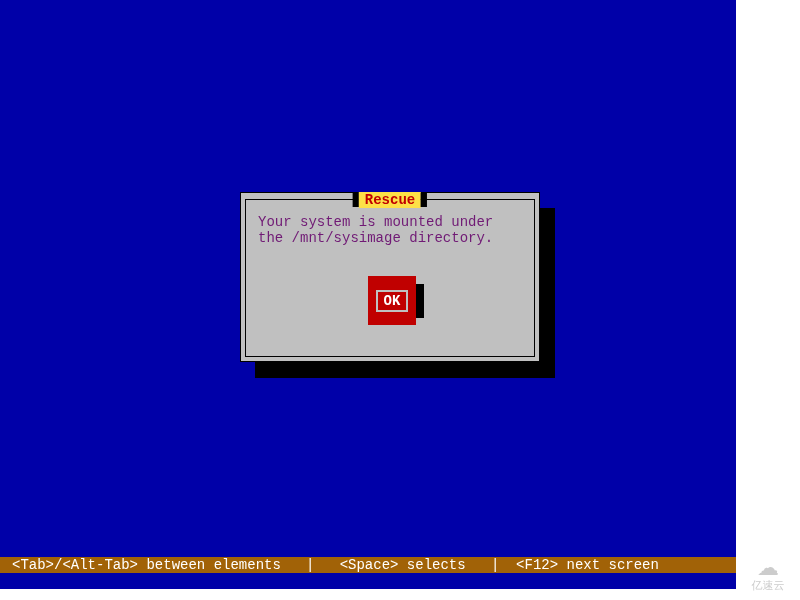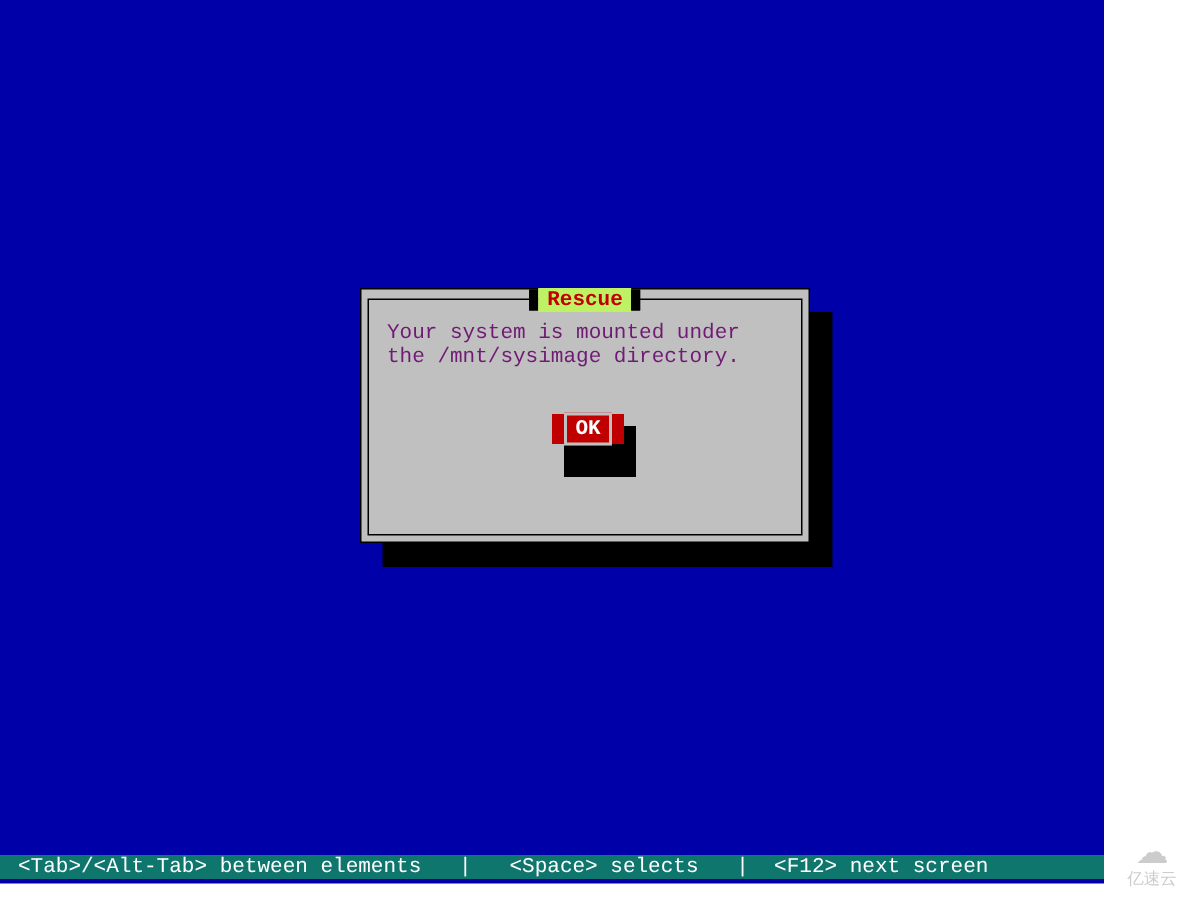--- a/index.html
+++ b/index.html
@@ -39,57 +39,57 @@
   }
   .title-wrap {
     position: absolute;
     top: -8px; left: 50%; transform: translateX(-50%);
     display: flex; align-items: center;
   }
   .title-bar {
     width: 6px; height: 14px; background: #000; border:1px solid #000;
   }
   .title-text {
-    background: #bef264;
+    background: #fde047;
     color: #c00000;
     font-weight: bold;
     padding: 0 6px;
   }
   .msg {
     position: absolute;
     left: 12px; top: 14px; right: 12px;
     color: #701a75;
     white-space: pre-line;
   }
   .ok-shadow {
     position: absolute;
     left: 130px; top: 84px;
     width: 48px; height: 34px;
     background: #000;
   }
   .ok-outer {
     position: absolute;
     left: 122px; top: 76px;
-    width: 48px; height: 20px;
+    width: 48px; height: 49px;
     background: #c00000;
     display:flex; align-items:center; justify-content:center;
   }
   .ok-inner {
     background: #c00000;
     border: 2px solid #c0c0c0;
     padding: 1px 6px;
     color: #fff;
     font-weight: bold;
   }
   .help-bar {
     position: absolute;
-    left: 0; right: 0; bottom: 3px;
+    left: 0; right: 0; bottom: 16px;
     height: 16px;
     color: #fff;
-    background: #0f766e;
+    background: #a16207;
     padding-left: 12px;
     white-space: pre;
   }
   .status-bar {
     position: absolute;
     left: 0; right: 0; bottom: 0;
     height: 16px;
     background: #00d000;
     color: #000;
     padding-left: 2px;

